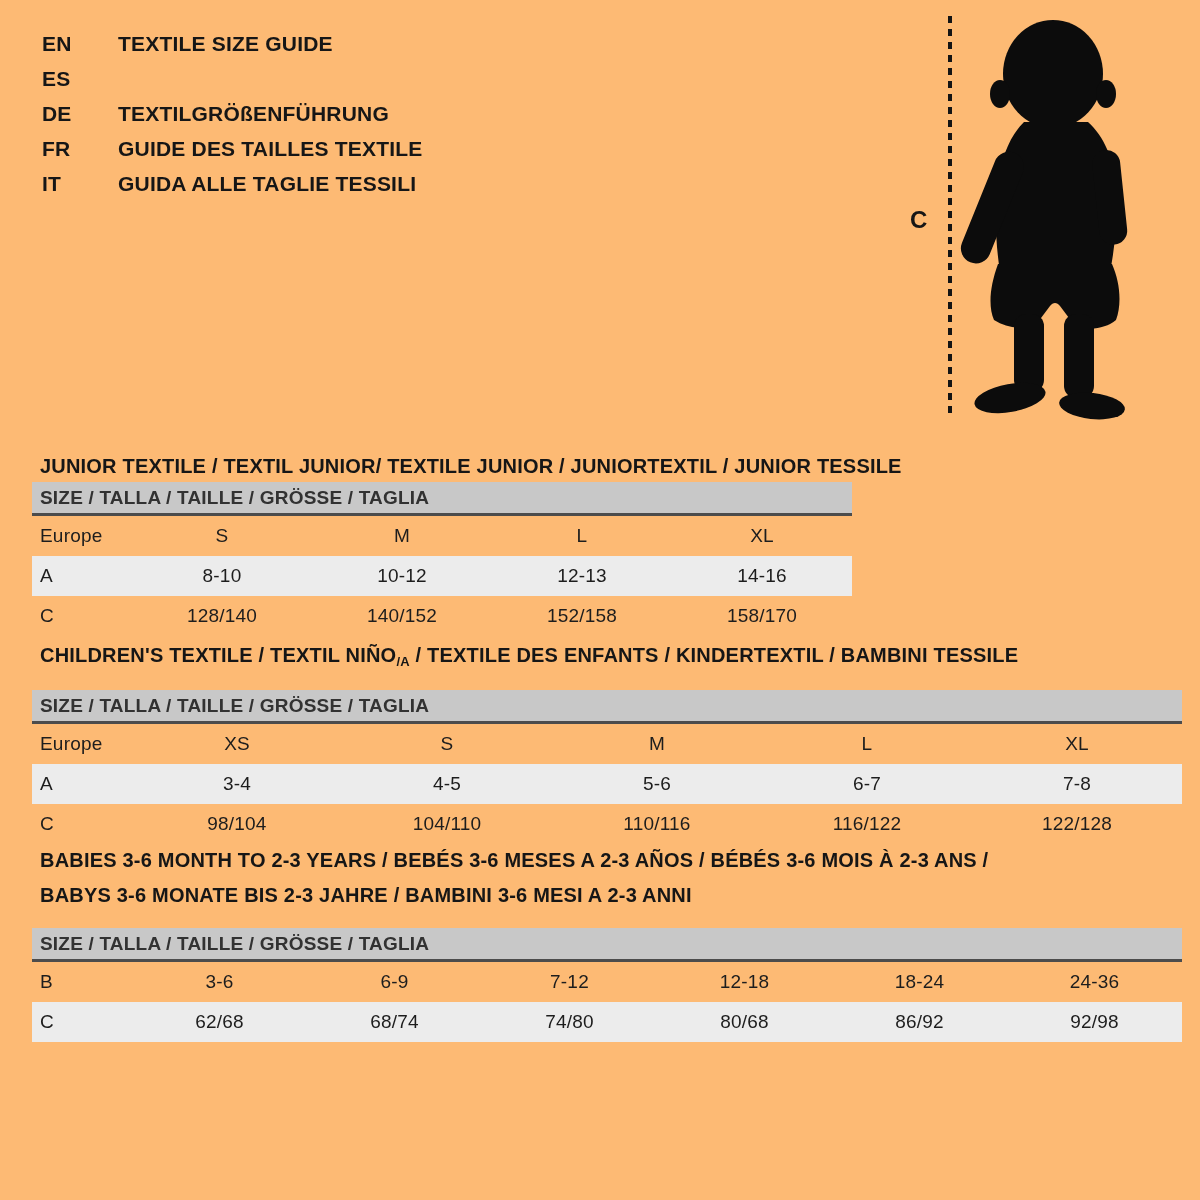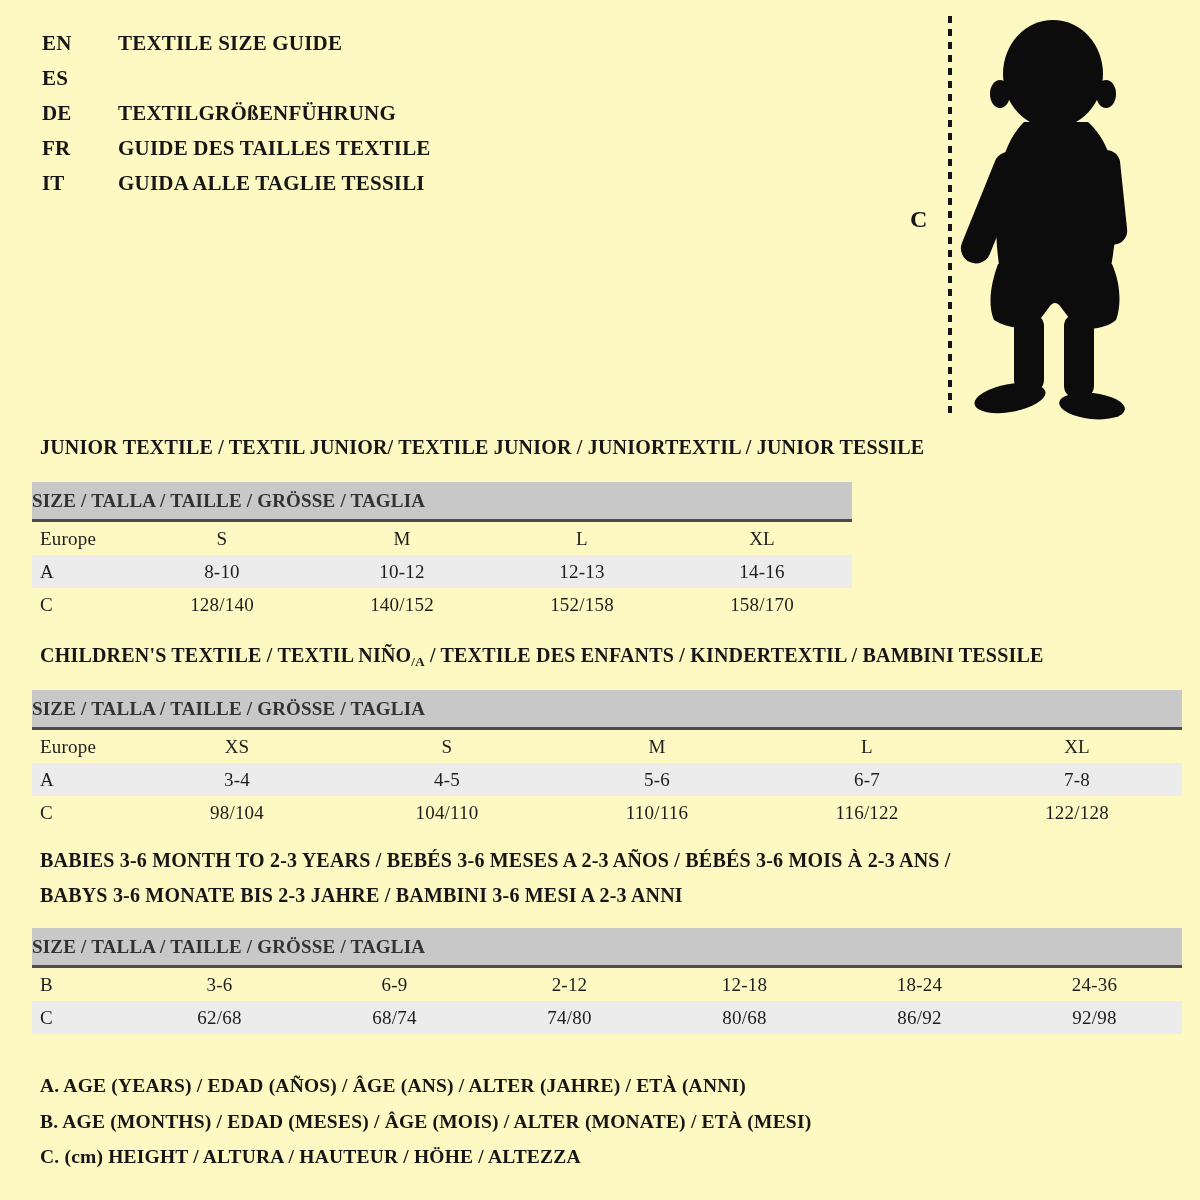--- a/index.html
+++ b/index.html
@@ -1,20 +1,20 @@
 <!DOCTYPE html>
 <html><head>
 <meta charset="utf-8">
 <style>
   html,body{margin:0;padding:0;}
   .page{
     position:relative;
     width:1200px;height:1200px;
-    background:#fef9c3;
-    font-family:Liberation Serif, serif;
+    background:#fdba74;
+    font-family:Liberation Sans, sans-serif;
     color:#161616;
     overflow:hidden;
   }
   
   .lang-block{position:absolute;left:42px;top:26px;}
   .lang-row{display:flex;line-height:35px;font-weight:bold;font-size:21px;letter-spacing:.2px;}
   .lang-code{width:76px;}
   
   .measure-line{
     position:absolute;left:948px;top:16px;width:4px;height:400px;
@@ -25,25 +25,25 @@
   
   .section-title{
     position:absolute;left:40px;
     font-weight:bold;font-size:20px;letter-spacing:.2px;line-height:35px;
     white-space:nowrap;
   }
   .subA{font-size:13px;vertical-align:-4px;font-weight:bold;}
   
   .size-table{position:absolute;left:32px;}
   .size-bar{
-    height:40px;background:#c8c8c8;border-bottom:3px solid #4c4c4c;
-    display:flex;align-items:center;box-sizing:border-box;
+    height:34px;background:#c8c8c8;border-bottom:3px solid #4c4c4c;
+    display:flex;align-items:center;padding-left:8px;box-sizing:border-box;
     font-weight:bold;font-size:19px;color:#323232;letter-spacing:.2px;
   }
-  .trow{display:grid;height:33px;align-items:center;}
+  .trow{display:grid;height:40px;align-items:center;}
   .trow.shaded{background:#ececec;}
   .tcell{text-align:center;font-size:19px;color:#1d1d1d;letter-spacing:.2px;}
   .tlabel{text-align:left;padding-left:8px;}
   
   .legend-block{position:absolute;left:40px;top:1068px;}
   .legend-line{font-weight:bold;font-size:19.5px;line-height:35.5px;letter-spacing:.2px;white-space:nowrap;}
 </style>
 </head>
 <body>
 
@@ -80,21 +80,21 @@
     <path d="M66,108 C52,122 44,142 40,168 C36,200 38,232 42,258 L152,258 C158,228 160,196 158,172 C156,146 146,122 130,108 Z"></path>
     <rect x="-15" y="-12" width="30" height="118" rx="15" transform="translate(52,150) rotate(22)"></rect>
     <rect x="-14" y="-12" width="28" height="95" rx="14" transform="translate(148,148) rotate(-6)"></rect>
     <path d="M40,250 C32,272 30,292 36,306 C52,316 72,316 80,308 L92,292 C95,288 99,288 102,292 L114,308 C124,318 146,316 158,306 C164,290 162,268 154,250 Z"></path>
     <rect x="56" y="300" width="30" height="78" rx="12"></rect>
     <rect x="106" y="300" width="30" height="84" rx="12"></rect>
     <ellipse cx="52" cy="384" rx="36" ry="14" transform="rotate(-10 52 384)"></ellipse>
     <ellipse cx="134" cy="392" rx="33" ry="13" transform="rotate(6 134 392)"></ellipse>
   </svg>
 
-  <div class="section-title" style="top:430px">JUNIOR TEXTILE / TEXTIL JUNIOR/ TEXTILE JUNIOR / JUNIORTEXTIL / JUNIOR TESSILE</div>
+  <div class="section-title" style="top:449px">JUNIOR TEXTILE / TEXTIL JUNIOR/ TEXTILE JUNIOR / JUNIORTEXTIL / JUNIOR TESSILE</div>
   <div class="size-table" style="top:482px;width:820px">
     <div class="size-bar">
       <span>SIZE / TALLA / TAILLE / GRÖSSE / TAGLIA</span>
     </div>
     <div>
         <div class="trow" style="grid-template-columns: 100px repeat(4, 1fr);">
           <div class="tcell tlabel">Europe</div>
           <div class="tcell">S</div>
           <div class="tcell">M</div>
           <div class="tcell">L</div>
@@ -158,36 +158,31 @@
   </div>
   <div class="size-table" style="top:928px;width:1150px">
     <div class="size-bar">
       <span>SIZE / TALLA / TAILLE / GRÖSSE / TAGLIA</span>
     </div>
     <div>
         <div class="trow" style="grid-template-columns: 100px repeat(6, 1fr);">
           <div class="tcell tlabel">B</div>
           <div class="tcell">3-6</div>
           <div class="tcell">6-9</div>
-          <div class="tcell">2-12</div>
+          <div class="tcell">7-12</div>
           <div class="tcell">12-18</div>
           <div class="tcell">18-24</div>
           <div class="tcell">24-36</div>
         </div>
         <div class="trow shaded" style="grid-template-columns: 100px repeat(6, 1fr);">
           <div class="tcell tlabel">C</div>
           <div class="tcell">62/68</div>
           <div class="tcell">68/74</div>
           <div class="tcell">74/80</div>
           <div class="tcell">80/68</div>
           <div class="tcell">86/92</div>
           <div class="tcell">92/98</div>
         </div>
       </div>
   </div>
 
-  <div class="legend-block">
-    <div class="legend-line">A. AGE (YEARS) / EDAD (AÑOS) / ÂGE (ANS) / ALTER (JAHRE) / ETÀ (ANNI)</div>
-    <div class="legend-line">B. AGE (MONTHS) / EDAD (MESES) / ÂGE (MOIS) / ALTER (MONATE) / ETÀ (MESI)</div>
-    <div class="legend-line">C. (cm) HEIGHT / ALTURA / HAUTEUR / HÖHE / ALTEZZA</div>
-  </div>
 
 </div>
 
 </body></html>

